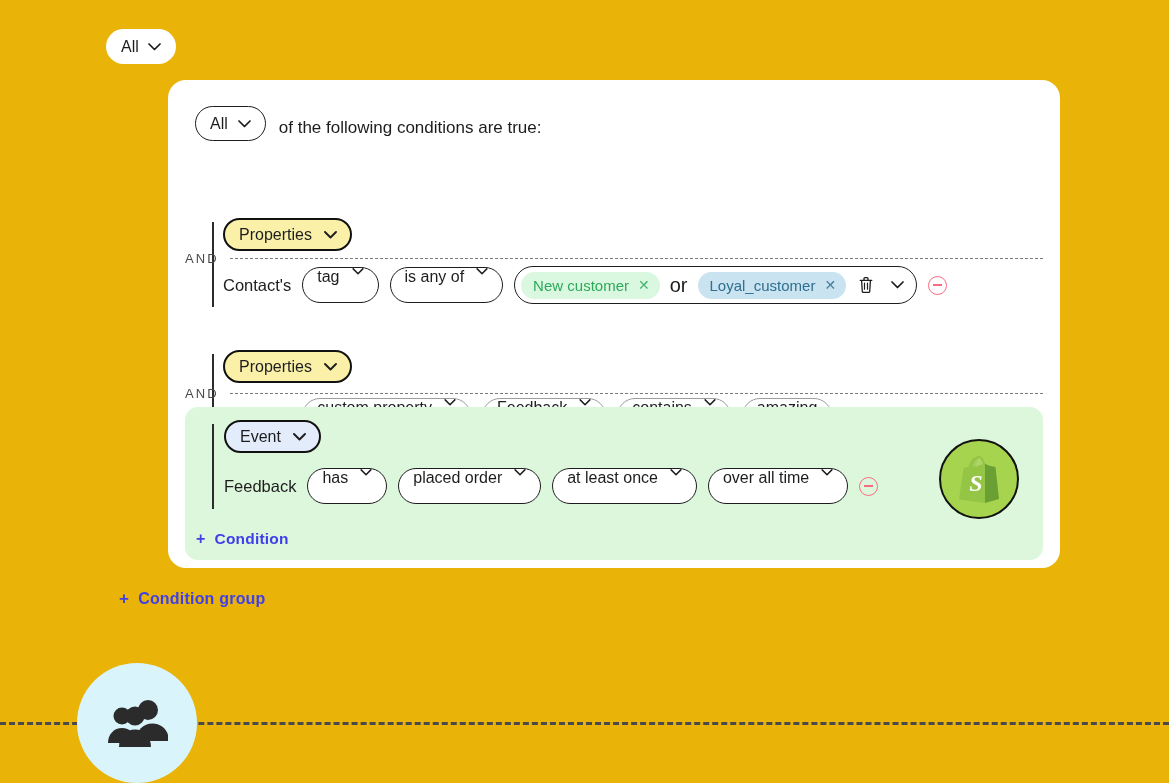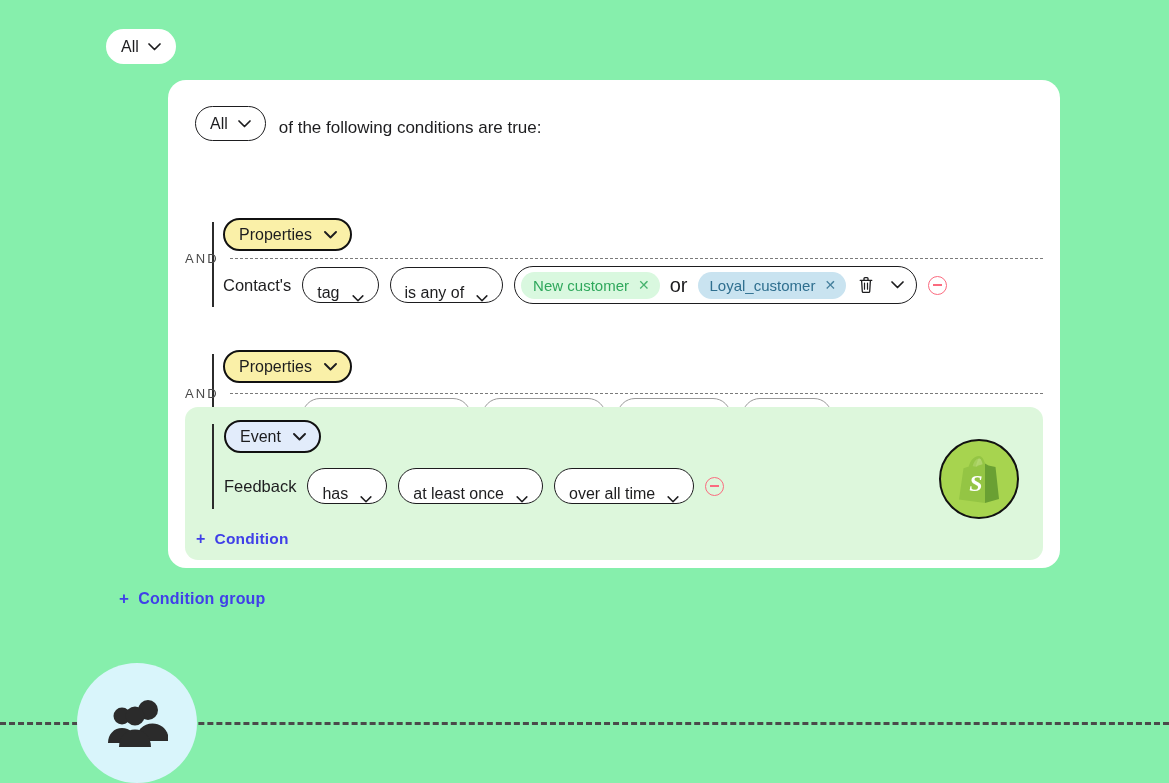--- a/index.html
+++ b/index.html
@@ -7,21 +7,21 @@
     margin: 0; padding: 0;
     width: 1169px; height: 783px;
     background: #000000;
     font-family: "Liberation Sans", sans-serif;
     overflow: hidden;
   }
   #root {
     position: relative;
     width: 1169px;
     height: 783px;
-    background: #86efac;
+    background: #eab308;
   }
 
   
   .top-all {
     position: absolute;
     left: 106px; top: 29px;
     width: 70px; height: 35px;
     background: #ffffff;
     border-radius: 18px;
     display: flex; align-items: center; justify-content: center;
@@ -100,21 +100,21 @@
     margin-top: 15px;
     flex-wrap: nowrap;
   }
   .row-label {
     font-size: 16.5px;
     color: #1d1d1f;
     white-space: nowrap;
   }
 
   .sel {
-    display: inline-flex; align-items: flex-end; gap: 12px;
+    display: inline-flex; align-items: flex-start; gap: 12px;
     height: 36px;
     padding: 0 14px;
     border: 1.3px solid #1d1d1f;
     border-radius: 19px;
     background: #ffffff;
     font-size: 16px;
     color: #1d1d1f;
     cursor: pointer;
     white-space: nowrap;
   }
@@ -398,20 +398,26 @@
       <div class="row" style="margin-left:-16px;">
         <span class="row-label">Feedback</span>
 
         <div class="sel">
           <span>has</span>
           <svg class="chev" width="12" height="7" viewBox="0 0 13 8">
             <path d="M1 1 L6.5 6.5 L12 1" fill="none" stroke="#1d1d1f" stroke-width="1.7" stroke-linecap="round" stroke-linejoin="round"></path>
           </svg>
         </div>
 
+        <div class="sel">
+          <span>placed order</span>
+          <svg class="chev" width="12" height="7" viewBox="0 0 13 8">
+            <path d="M1 1 L6.5 6.5 L12 1" fill="none" stroke="#1d1d1f" stroke-width="1.7" stroke-linecap="round" stroke-linejoin="round"></path>
+          </svg>
+        </div>
 
         <div class="sel">
           <span>at least once</span>
           <svg class="chev" width="12" height="7" viewBox="0 0 13 8">
             <path d="M1 1 L6.5 6.5 L12 1" fill="none" stroke="#1d1d1f" stroke-width="1.7" stroke-linecap="round" stroke-linejoin="round"></path>
           </svg>
         </div>
 
         <div class="sel">
           <span>over all time</span>

